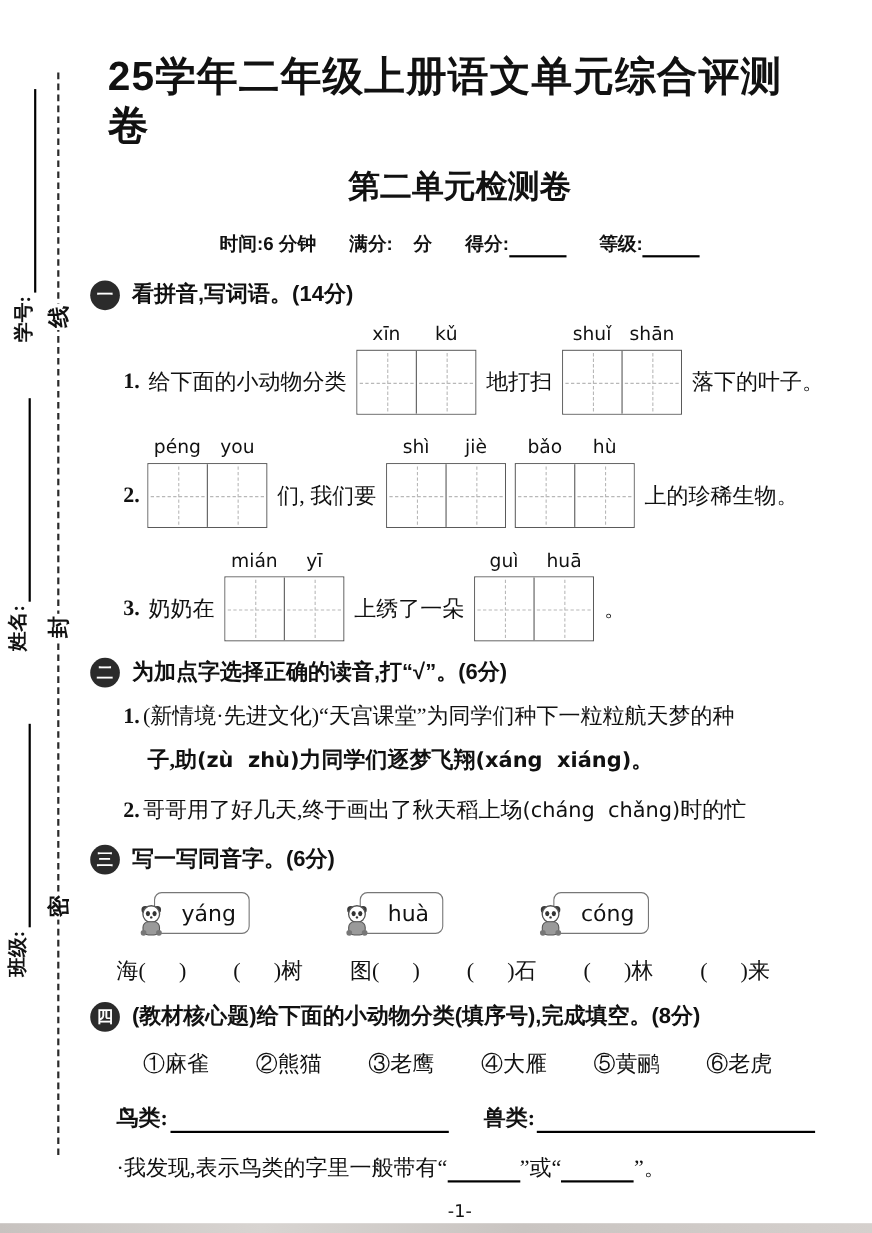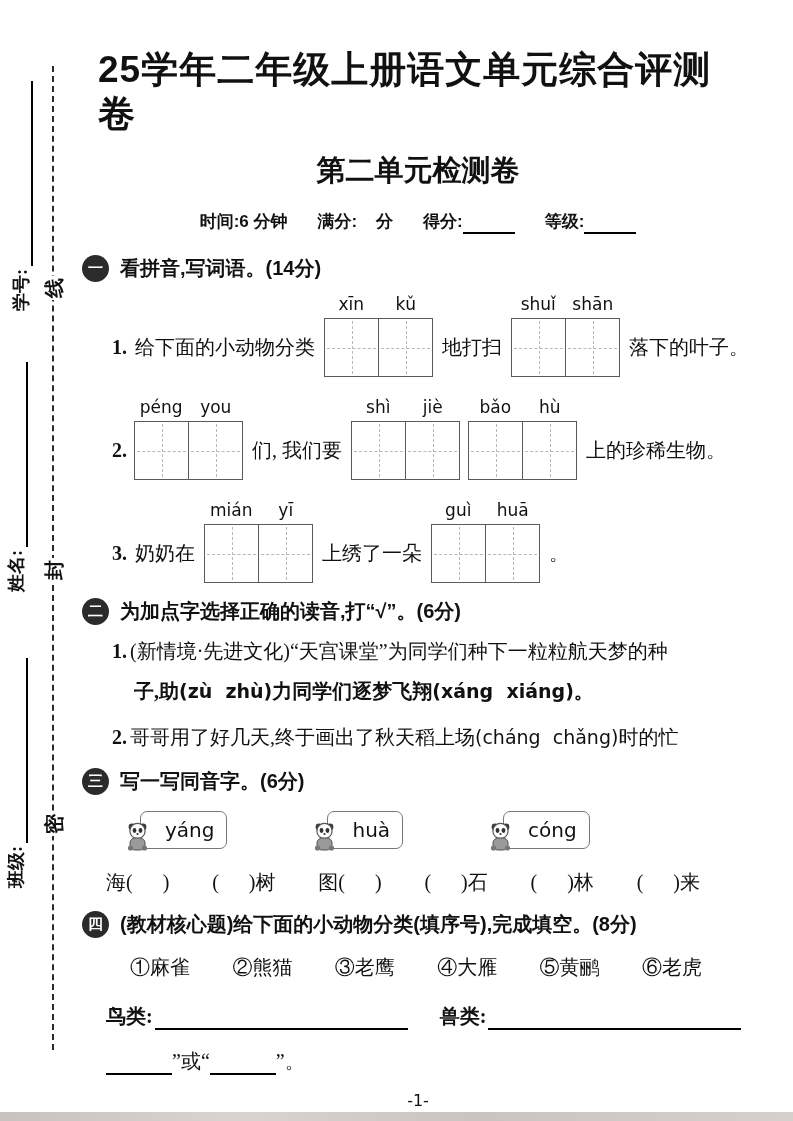--- a/index.html
+++ b/index.html
@@ -294,20 +294,21 @@
     </div>
 
     <div class="classify">
       <span class="lab">鸟类:</span>
         <span class="bl bl-big" style="margin-left:-16px;"></span>
       <span class="lab" style="margin-left:14px;">兽类:</span>
         <span class="bl bl-big" style="margin-left:-16px;"></span>
     </div>
 
     <div class="discover">
+      <span>·我发现,表示鸟类的字里一般带有“</span>
         <span class="bl bl-sm"></span>
         <span>”或“</span>
         <span class="bl bl-sm"></span>
         <span>”。</span>
     </div>
 
     <div class="footer">-1-</div>
   </div>
 
   <div class="scanbar"></div>

